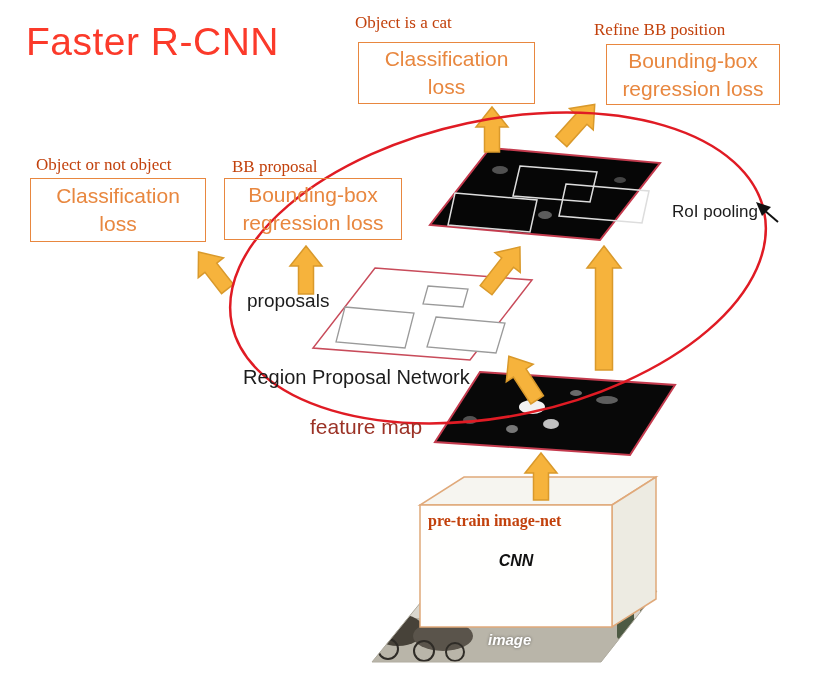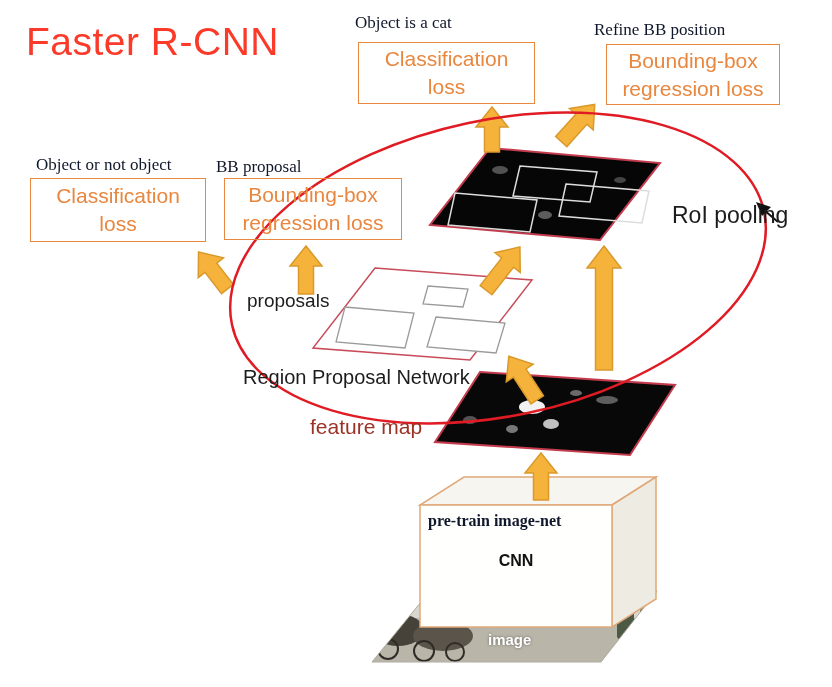--- a/index.html
+++ b/index.html
@@ -3,28 +3,28 @@
 <meta charset="utf-8">
 <style>
   * { margin:0; padding:0; box-sizing:border-box; }
   html,body { background:#ffffff; }
   body {
     width:832px; height:687px; position:relative; overflow:hidden;
     font-family:"Liberation Sans", sans-serif;
   }
   .canvas { position:absolute; left:0; top:0; width:832px; height:591px; background:#ffffff; }
   .layer { position:absolute; left:0; top:0; }
-  .abs { position:absolute; }
+  .abs { position:absolute;font-style:italic; }
   .title {
     position:absolute; color:#fb3a2a; font-size:39px; font-weight:400;
     font-family:"Liberation Sans", sans-serif; letter-spacing:0.5px; white-space:nowrap;
   }
   .serif-label {
     position:absolute; font-family:"Liberation Serif", serif; font-size:17px;
-    color:#0f172a; white-space:nowrap;
+    color:#c2410c; white-space:nowrap;
   }
   .sans-label {
     position:absolute; font-family:"Liberation Sans", sans-serif; color:#1c1c1c;
     white-space:nowrap;
   }
   .loss-box {
     position:absolute; border:1.5px solid #e8873f; color:#e8873f; text-align:right;
     display:flex; flex-direction:column; justify-content:center; align-items:center;
     font-size:21px; line-height:1.32; background:transparent;
     font-family:"Liberation Sans", sans-serif;
@@ -136,34 +136,34 @@
     <span>regression loss</span>
   </div>
 
   <div class="serif-label" style="left:36px; top:155px;">Object or not object</div>
 
   <div class="loss-box" style="left:30px; top:178px; width:176px; height:64px;">
     <span>Classification</span>
     <span>loss</span>
   </div>
 
-  <div class="serif-label" style="left:216px; top:157px;">BB proposal</div>
+  <div class="serif-label" style="left:232px; top:157px;">BB proposal</div>
 
   <div class="loss-box" style="left:224px; top:178px; width:178px; height:62px;">
     <span>Bounding-box</span>
     <span>regression loss</span>
   </div>
 
   <div class="sans-label" style="left:247px; top:290px; font-size:19px;">proposals</div>
 
   <div class="sans-label" style="left:243px; top:366px; font-size:20px;">Region Proposal Network</div>
 
   <div class="sans-label" style="left:310px; top:415px; font-size:21px; color:#9b3226;">feature map</div>
 
-  <div class="sans-label" style="left:672px; top:202px; font-size:23px;">RoI pooling</div>
+  <div class="sans-label" style="left:672px; top:202px; font-size:17px;">RoI pooling</div>
 
   <div class="serif-label" style="left:428px; top:512px; font-size:16px; font-weight:bold;">pre-train image-net</div>
 
   <div class="abs" style="left:420px; top:552px; width:192px; text-align:center; font-size:16px; font-weight:bold; font-family:'Liberation Sans', sans-serif; color:#111;">CNN</div>
 
   <div class="abs" style="left:488px; top:631px; font-size:15px; font-weight:bold; color:#ffffff; font-family:'Liberation Sans', sans-serif; text-shadow:0 0 3px rgba(0,0,0,0.45);">image</div>
 
 </div>
 
 </body></html>

